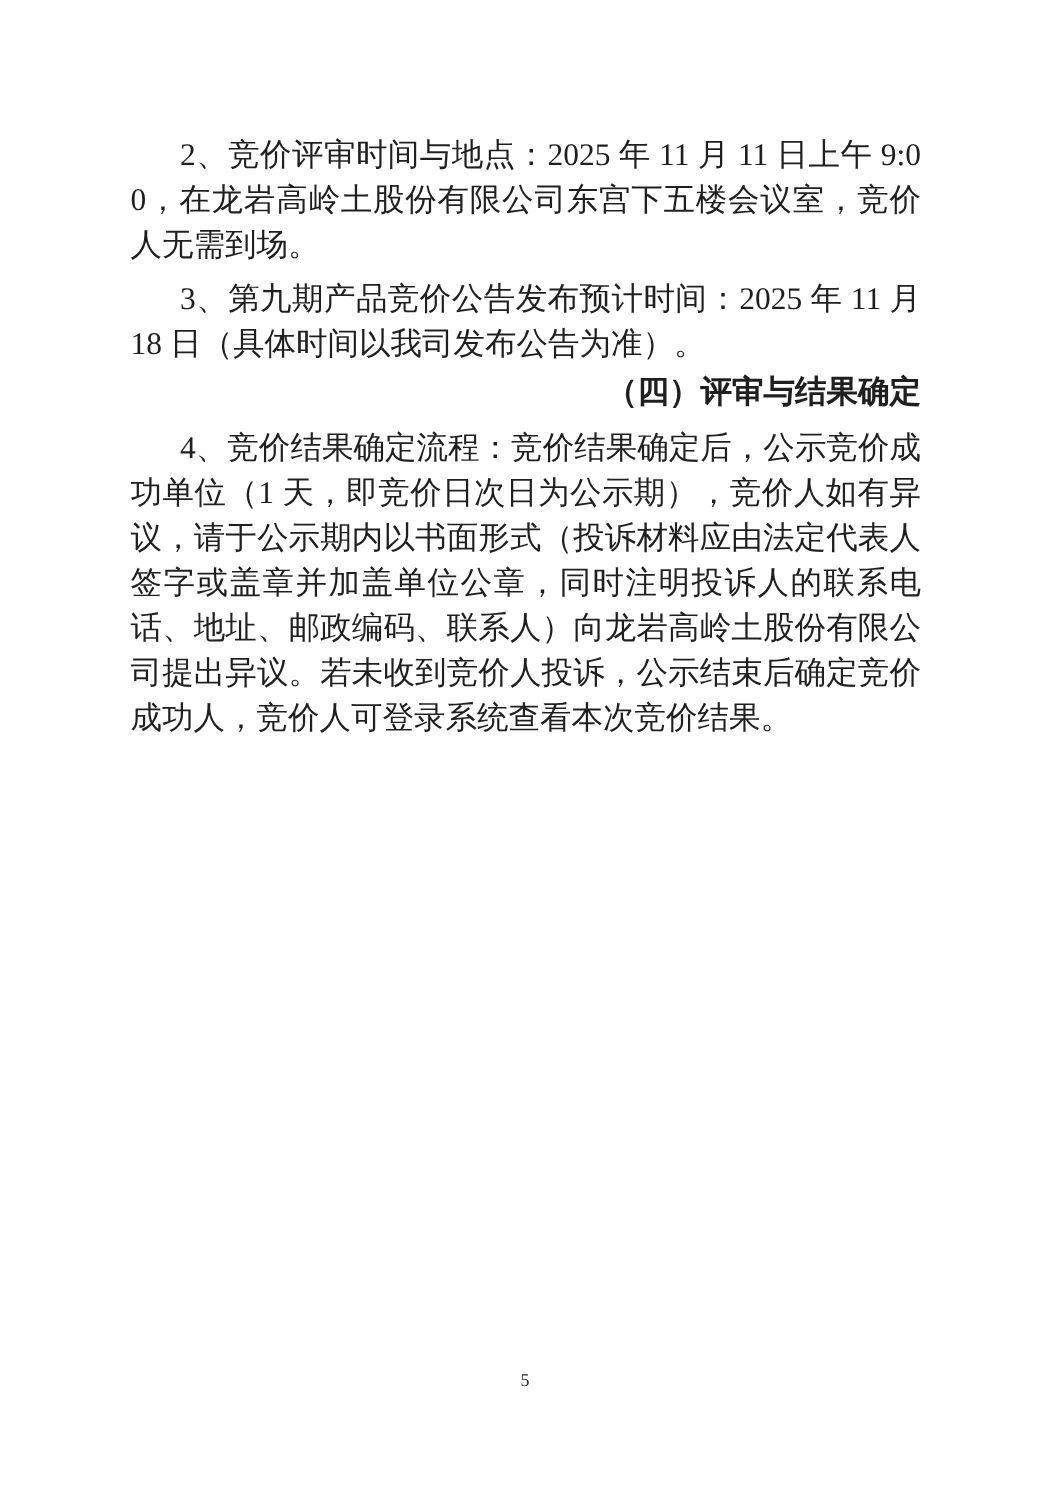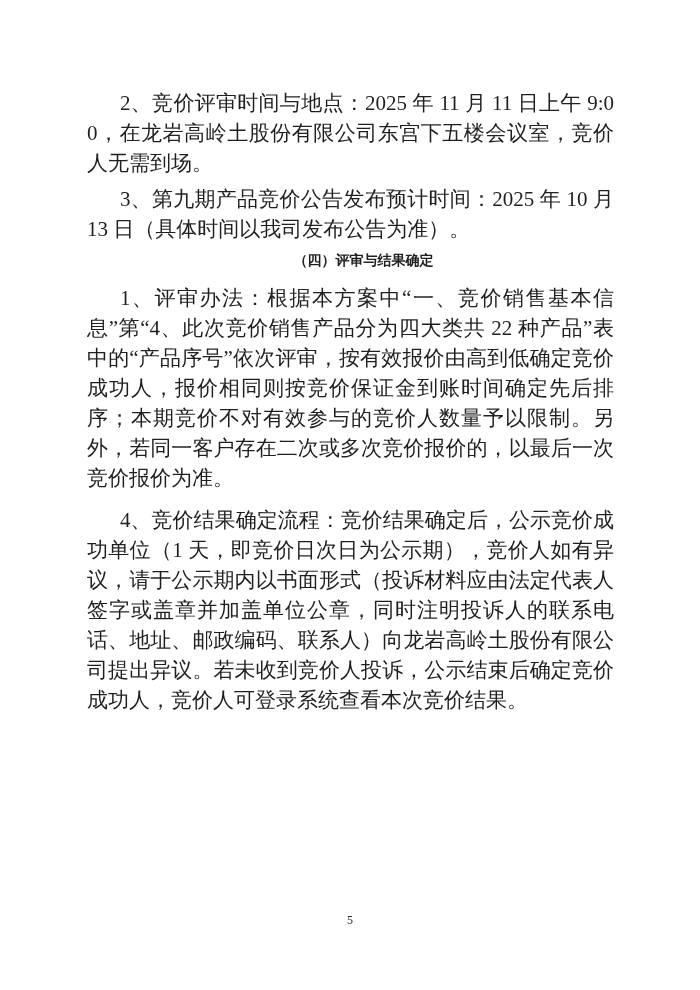--- a/index.html
+++ b/index.html
@@ -30,42 +30,41 @@
     text-justify: inter-character;
     text-indent: 33px;
     word-break: break-all;
   }
   .para.p2 { margin-bottom: 2px; }
   .para.p3 { margin-bottom: 12px; }
   .para.p4 { margin-bottom: 12px; }
   .para.p5 { margin-bottom: 0; }
   .section-heading {
     margin: 0 0 7px 0;
-    font-size: 14px;
+    font-size: 21px;
     line-height: 30px;
     font-weight: bold;
     text-indent: 26px;
-    text-align: center;
+    text-align: right;
   }
   .page-number {
     position: absolute;
     top: 912px;
     left: 0;
     width: 100%;
     text-align: center;
     font-size: 12px;
     line-height: 16px;
     color: #2a2a2a;
   }
 </style>
 </head>
 <body>
 
 <div class="page">
   <div class="content">
     <p class="para p1">2、竞价评审时间与地点：2025 年 11 月 11 日上午 9:00，在龙岩高岭土股份有限公司东宫下五楼会议室，竞价人无需到场。</p>
-    <p class="para p2">3、第九期产品竞价公告发布预计时间：2025 年 10 月 13 日（具体时间以我司发布公告为准）。</p>
+    <p class="para p2">3、第九期产品竞价公告发布预计时间：2025 年 11 月 18 日（具体时间以我司发布公告为准）。</p>
     <h3 class="section-heading">（四）评审与结果确定</h3>
-    <p class="para p3">1、评审办法：根据本方案中“一、竞价销售基本信息”第“4、此次竞价销售产品分为四大类共 22 种产品”表中的“产品序号”依次评审，按有效报价由高到低确定竞价成功人，报价相同则按竞价保证金到账时间确定先后排序；本期竞价不对有效参与的竞价人数量予以限制。另外，若同一客户存在二次或多次竞价报价的，以最后一次竞价报价为准。</p>
     <p class="para p5">4、竞价结果确定流程：竞价结果确定后，公示竞价成功单位（1 天，即竞价日次日为公示期），竞价人如有异议，请于公示期内以书面形式（投诉材料应由法定代表人签字或盖章并加盖单位公章，同时注明投诉人的联系电话、地址、邮政编码、联系人）向龙岩高岭土股份有限公司提出异议。若未收到竞价人投诉，公示结束后确定竞价成功人，竞价人可登录系统查看本次竞价结果。</p>
   </div>
   <div class="page-number">5</div>
 </div>
 
 </body></html>

